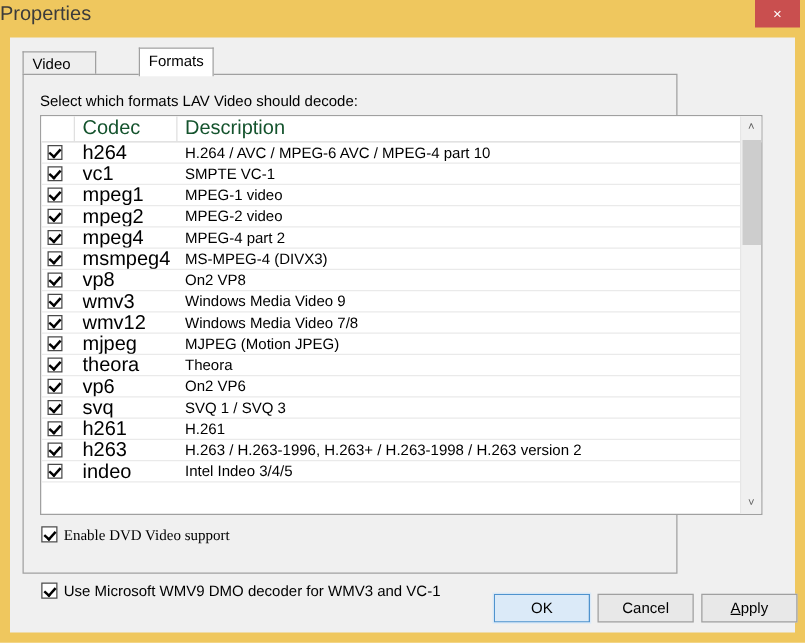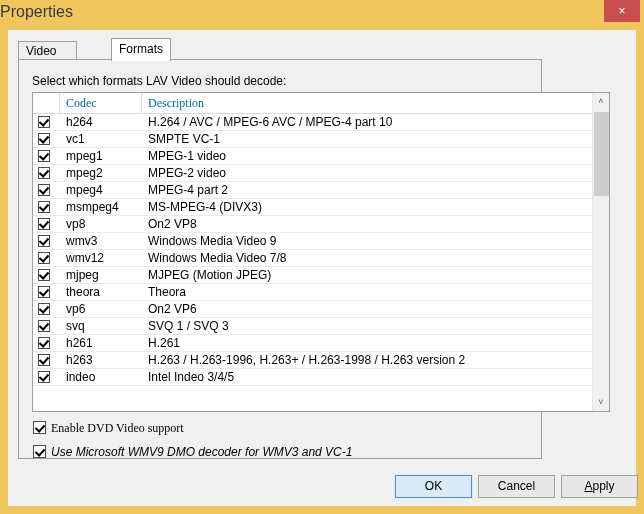--- a/index.html
+++ b/index.html
@@ -132,28 +132,27 @@
     height: 21px;
     background: #ffffff;
     border-bottom: 1px solid #d9d9d9;
     box-sizing: border-box;
   }
   .hcell {
     position: absolute;
     top: 0;
     height: 20px;
     line-height: 20px;
-    font-size: 12px;
-    color: #0369a1;
+    font-size: 16px;
+    color: #14532d;
     box-sizing: border-box;
     border-right: 1px solid #e0e0e0;
     padding-left: 6px;
     overflow: hidden;
     white-space: nowrap;
-    font-family: Liberation Serif, serif;
   }
   .hcell.c0 { left: 0;   width: 27px; padding-left: 0; }
   .hcell.c1 { left: 27px; width: 82px; }
   .hcell.c2 { left: 109px; width: 452px; border-right: none; }
 
   .rows {
     position: absolute;
     left: 0; top: 21px;
     width: 561px;
     height: 297px;
@@ -184,21 +183,21 @@
     left: 2px; top: 0px;
     width: 4px; height: 7px;
     border: solid #000;
     border-width: 0 2px 2px 0;
     transform: rotate(42deg);
   }
   .codec-cell {
     position: absolute;
     left: 33px; top: 1px;
     width: 78px;
-    font-size: 12px;
+    font-size: 16px;
     line-height: 15px;
     white-space: nowrap;
     overflow: hidden;
   }
   .desc-cell {
     position: absolute;
     left: 115px; top: 1px;
     width: 440px;
     font-size: 12px;
     line-height: 15px;
@@ -248,21 +247,21 @@
     width: 13px; height: 13px;
     vertical-align: -2px;
     margin-right: 5px;
   }
   .optrow .checkbox.checked::after {
     left: 3px; top: 1px;
     width: 4px; height: 7px;
     border-width: 0 2px 2px 0;
   }
   .opt1 { top: 361px; font-family: Liberation Serif, serif; }
-  .opt2 { top: 385px; font-style: italic; }
+  .opt2 { top: 406px; }
 
   
   .button {
     position: absolute;
     top: 445px;
     width: 77px;
     height: 23px;
     box-sizing: border-box;
     background: #e8e8e8;
     border: 1px solid #a0a0a0;

